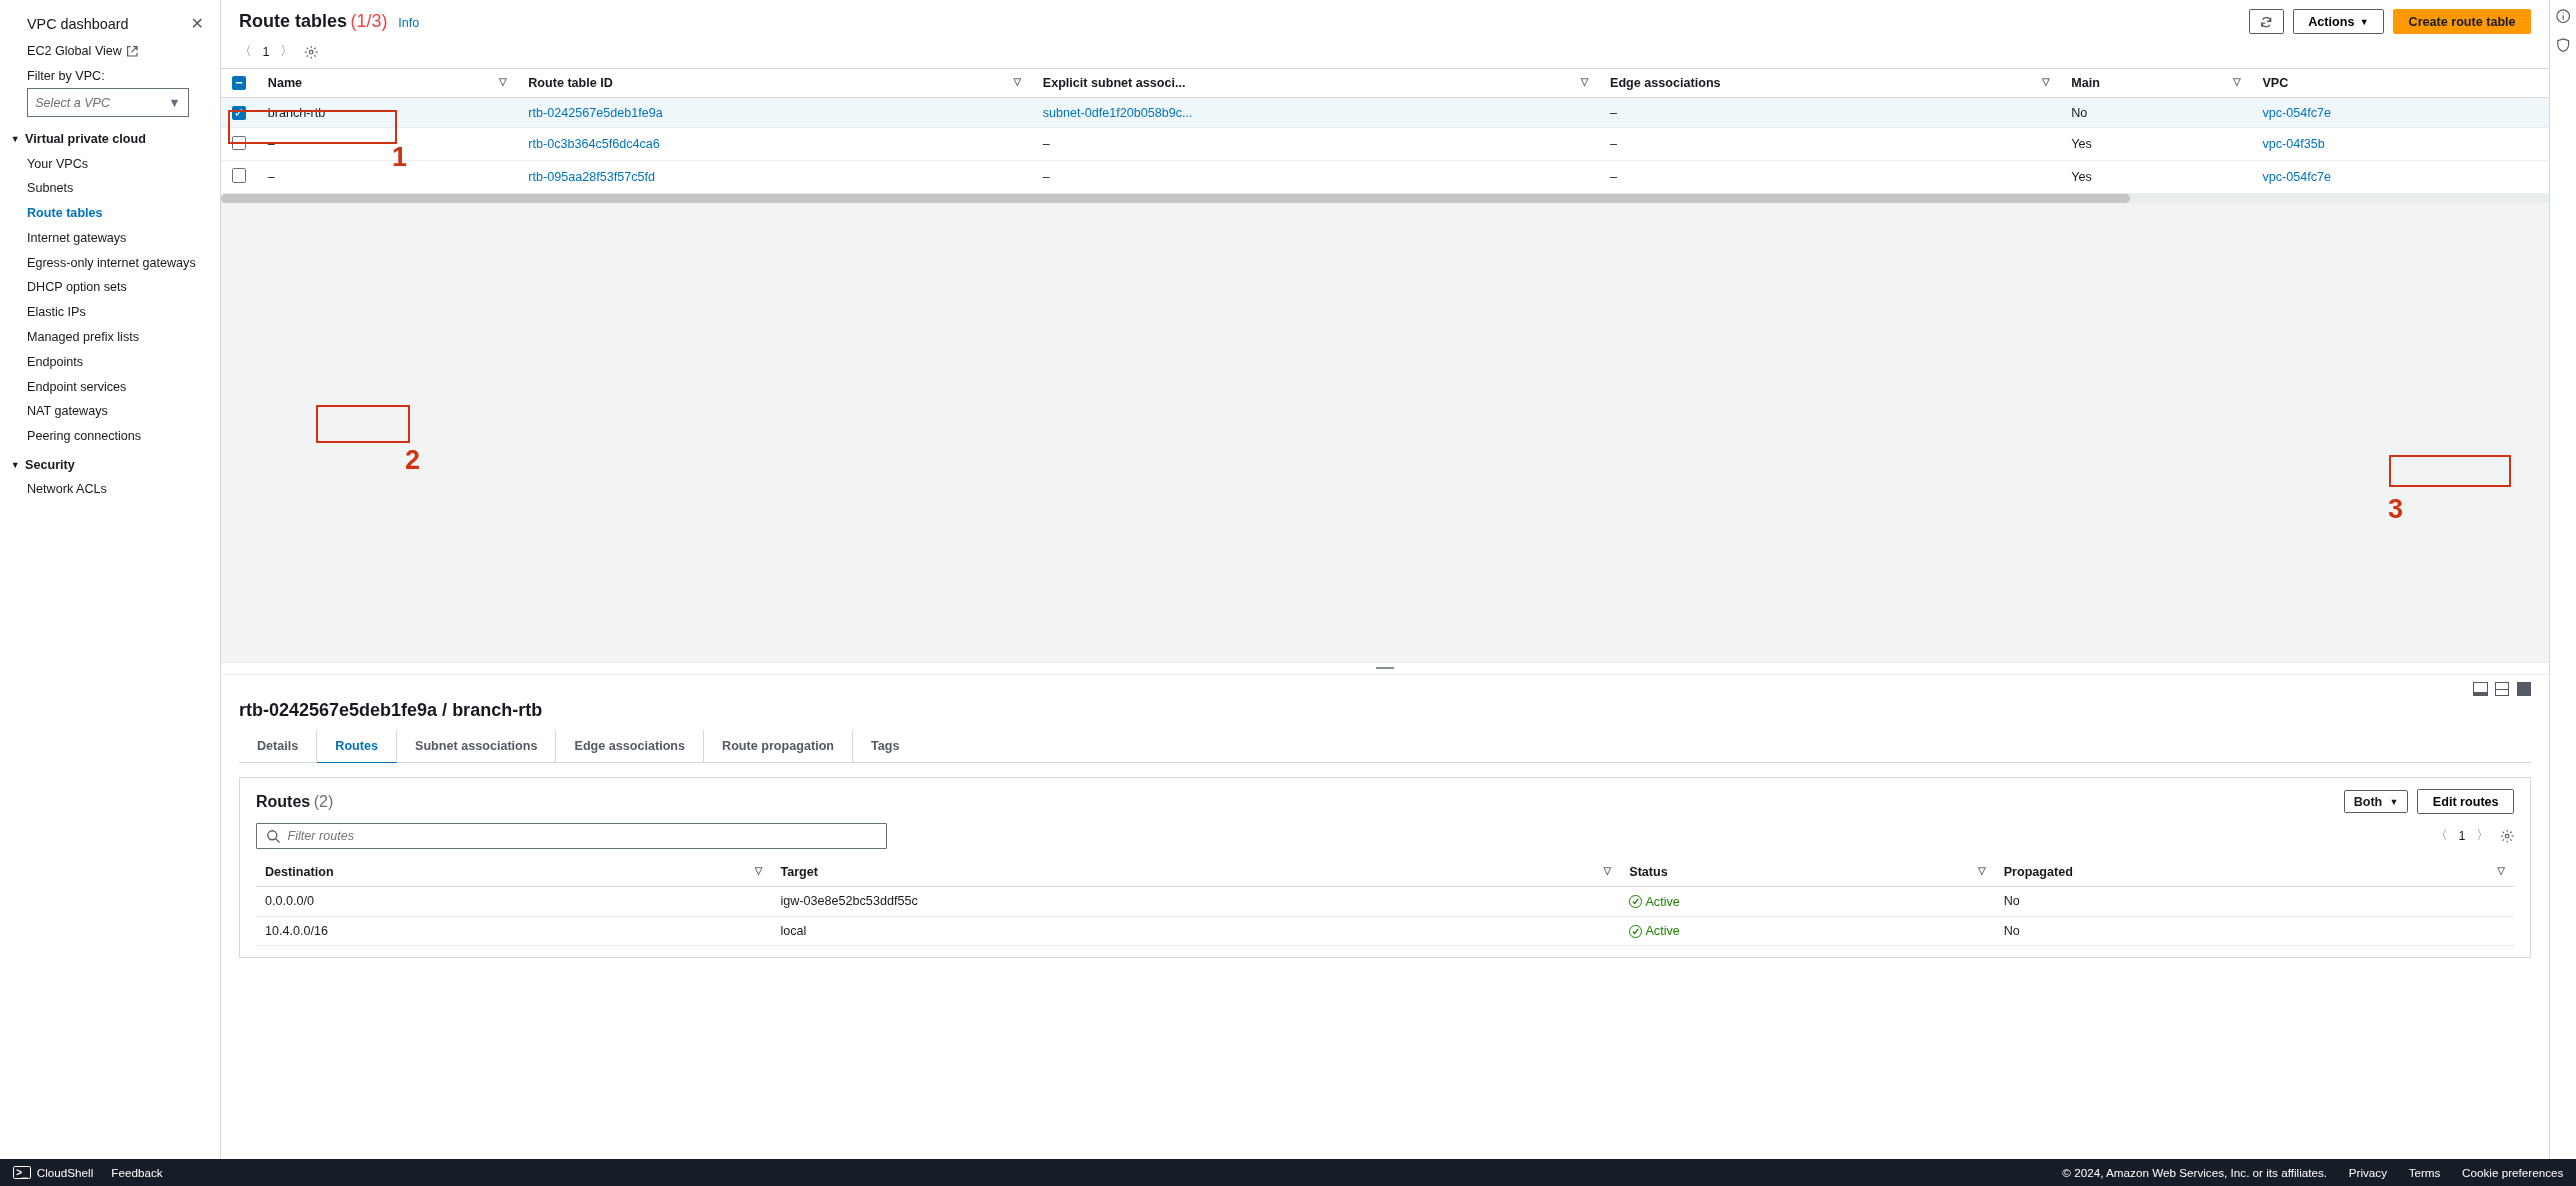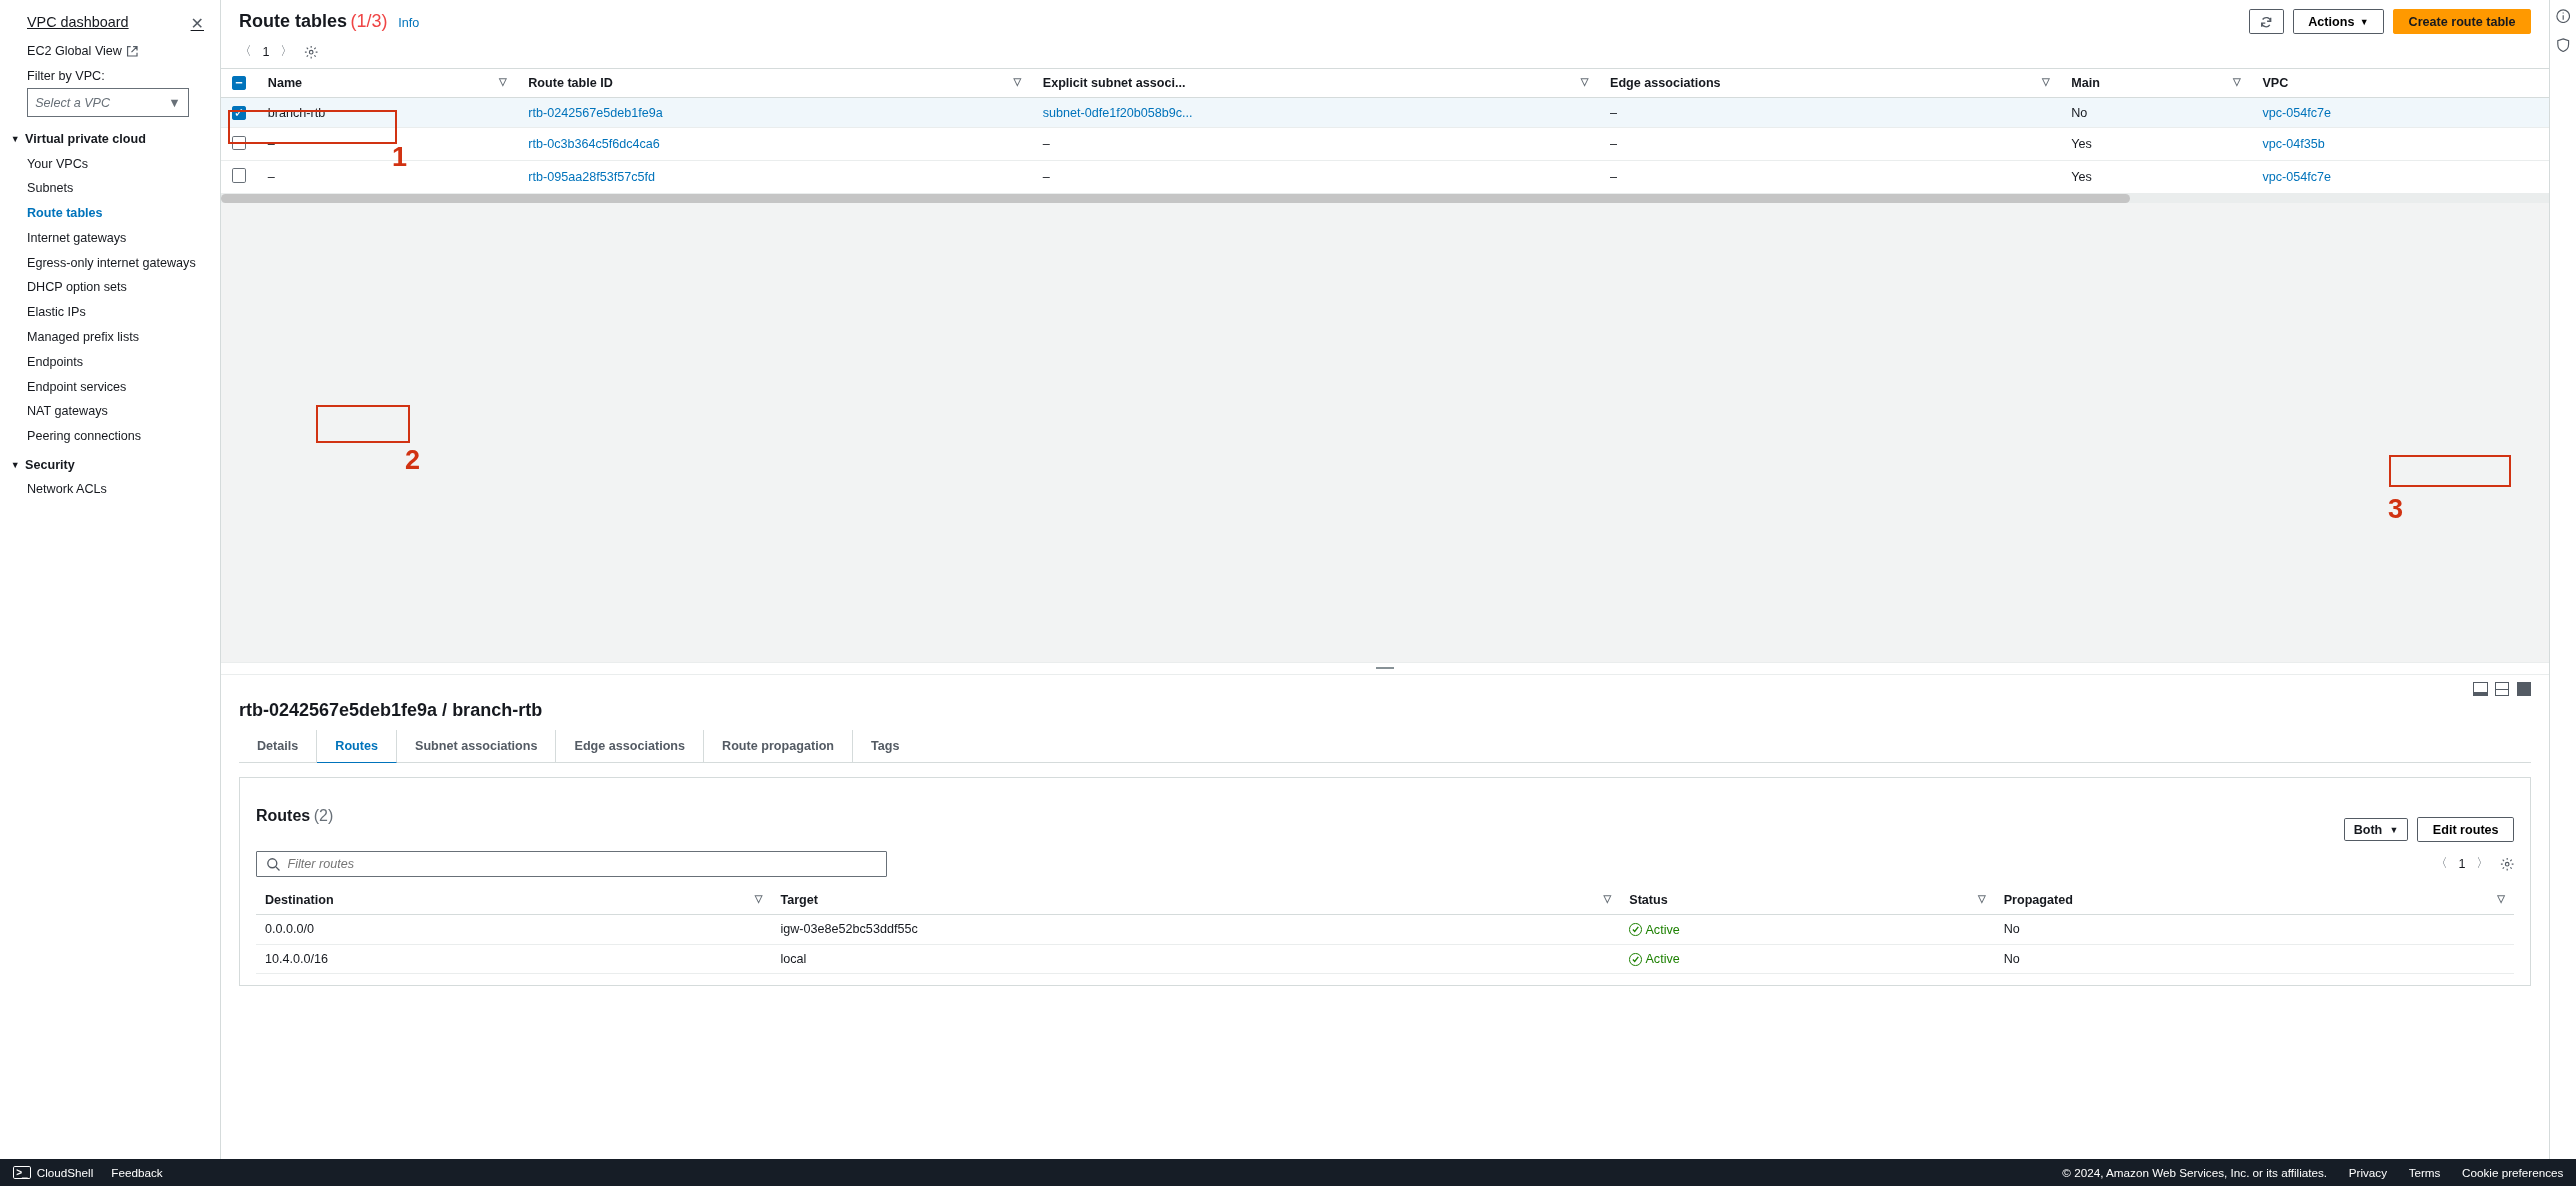--- a/index.html
+++ b/index.html
@@ -1,19 +1,19 @@
 <!DOCTYPE html>
 <html style="font-size:14.4px"><head>
 <meta charset="utf-8">
 <style>
 * { box-sizing: border-box; margin: 0; padding: 0; font-family: -apple-system, BlinkMacSystemFont, "Segoe UI", Arial, sans-serif; }
 body { background: #fff; color: #16191f; font-size: 12.6px; overflow: hidden; }
 .layout { display: flex; height: calc(100vh - 27px); }
 .sidebar { width: 221px; border-right: 0.9px solid #d5dbdb; padding: 9px 0; overflow-y: auto; position: relative; }
-.sidebar-header { display: flex; justify-content: space-between; align-items: flex-start; padding: 5.4px 16px 5.4px 27px; text-decoration: underline; }
+.sidebar-header { display: flex; justify-content: space-between; align-items: center; padding: 5.4px 16px 5.4px 27px; }
 .sidebar-title { font-size: 14.4px; }
 .close-x { font-size: 16px; cursor: pointer; color: #545b64; }
 .sidebar-link { padding: 5.4px 16px 5.4px 27px; display: flex; align-items: center; gap: 4px; cursor: pointer; }
 .external-icon { width: 12.6px; height: 12.6px; }
 .filter-section { padding: 5.4px 16px 5.4px 27px; }
 .filter-label { font-size: 12.6px; margin-bottom: 5.4px; }
 .vpc-select { width: 162px; height: 29px; border: 0.9px solid #687078; background: #fff; display: flex; align-items: center; justify-content: space-between; padding: 0 7.2px; font-style: italic; color: #687078; cursor: pointer; }
 .nav-group-header { padding: 9px 16px 5.4px 10.8px; font-weight: bold; display: flex; align-items: center; gap: 5.4px; cursor: pointer; }
 .nav-group-header .caret { font-size: 9px; }
 .nav-item { padding: 5.4px 16px 5.4px 27px; cursor: pointer; color: #16191f; }
@@ -51,21 +51,21 @@
 .detail-toolbar { display: flex; justify-content: flex-end; gap: 7.2px; margin-bottom: 3.6px; }
 .layout-icon { width: 14.4px; height: 14.4px; border: 1.4px solid #545b64; cursor: pointer; display: inline-block; }
 .detail-title { font-size: 18px; font-weight: bold; margin-bottom: 9px; }
 .tabs { display: flex; border-bottom: 0.9px solid #d5dbdb; margin-bottom: 14.4px; }
 .tab { padding: 9px 18px; cursor: pointer; font-weight: bold; color: #545b64; border-right: 0.9px solid #d5dbdb; }
 .tab.active-tab { color: #0073bb; border-bottom: 1.8px solid #0073bb; margin-bottom: -0.9px; }
 .routes-section { border: 0.9px solid #d5dbdb; padding: 10.8px 16px; }
 .routes-header { display: flex; justify-content: space-between; align-items: center; margin-bottom: 9px; }
 .routes-title { font-size: 16px; font-weight: bold; }
 .routes-count { color: #687078; font-weight: normal; }
-.routes-controls { display: flex; gap: 9px; align-items: center; margin-top: 28px; }
+.routes-controls { display: flex; gap: 9px; align-items: center; }
 .dropdown-btn { border: 0.9px solid #545b64; padding: 3.6px 9px; display: flex; align-items: center; gap: 7.2px; cursor: pointer; font-weight: bold; border-radius: 1.8px; }
 .routes-search-row { display: flex; justify-content: space-between; align-items: center; margin-bottom: 9px; }
 .routes-search { flex: 0 0 631px; max-width: 631px; border: 0.9px solid #687078; display: flex; align-items: center; padding: 4.5px 9px; gap: 7.2px; border-radius: 1px; }
 .routes-table { width: 100%; border-collapse: collapse; }
 .routes-table th { text-align: left; padding: 7.2px 9px; border-bottom: 0.9px solid #d5dbdb; font-weight: bold; }
 .routes-table td { padding: 7.2px 9px; border-bottom: 0.9px solid #eaeded; }
 .status-active { color: #1d8102; display: inline-flex; align-items: center; gap: 3.6px; }
 .status-circle { width: 12.6px; height: 12.6px; border: 1.8px solid #1d8102; border-radius: 50%; display: inline-flex; align-items: center; justify-content: center; }
 .footer { height: 27px; background: #161d26; color: #fff; display: flex; align-items: center; justify-content: space-between; padding: 0 12.6px; font-size: 11.7px; }
 .footer-left { display: flex; align-items: center; gap: 18px; }

